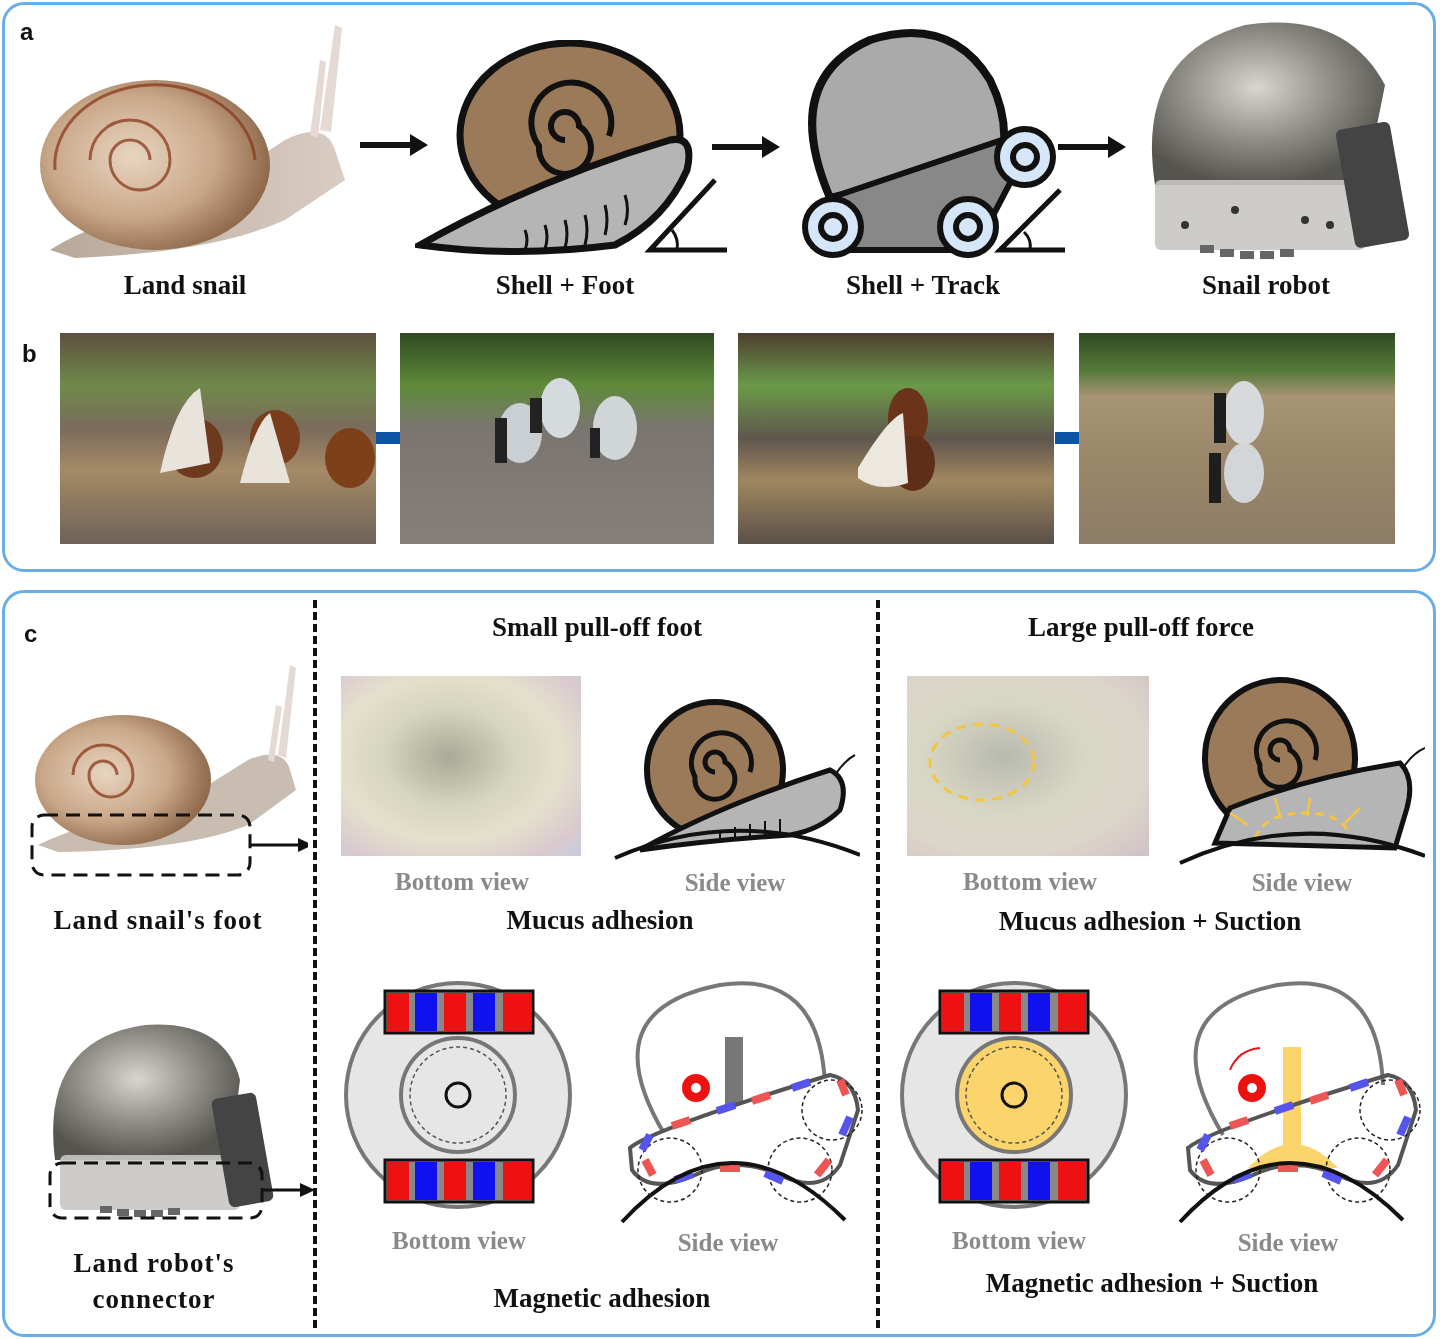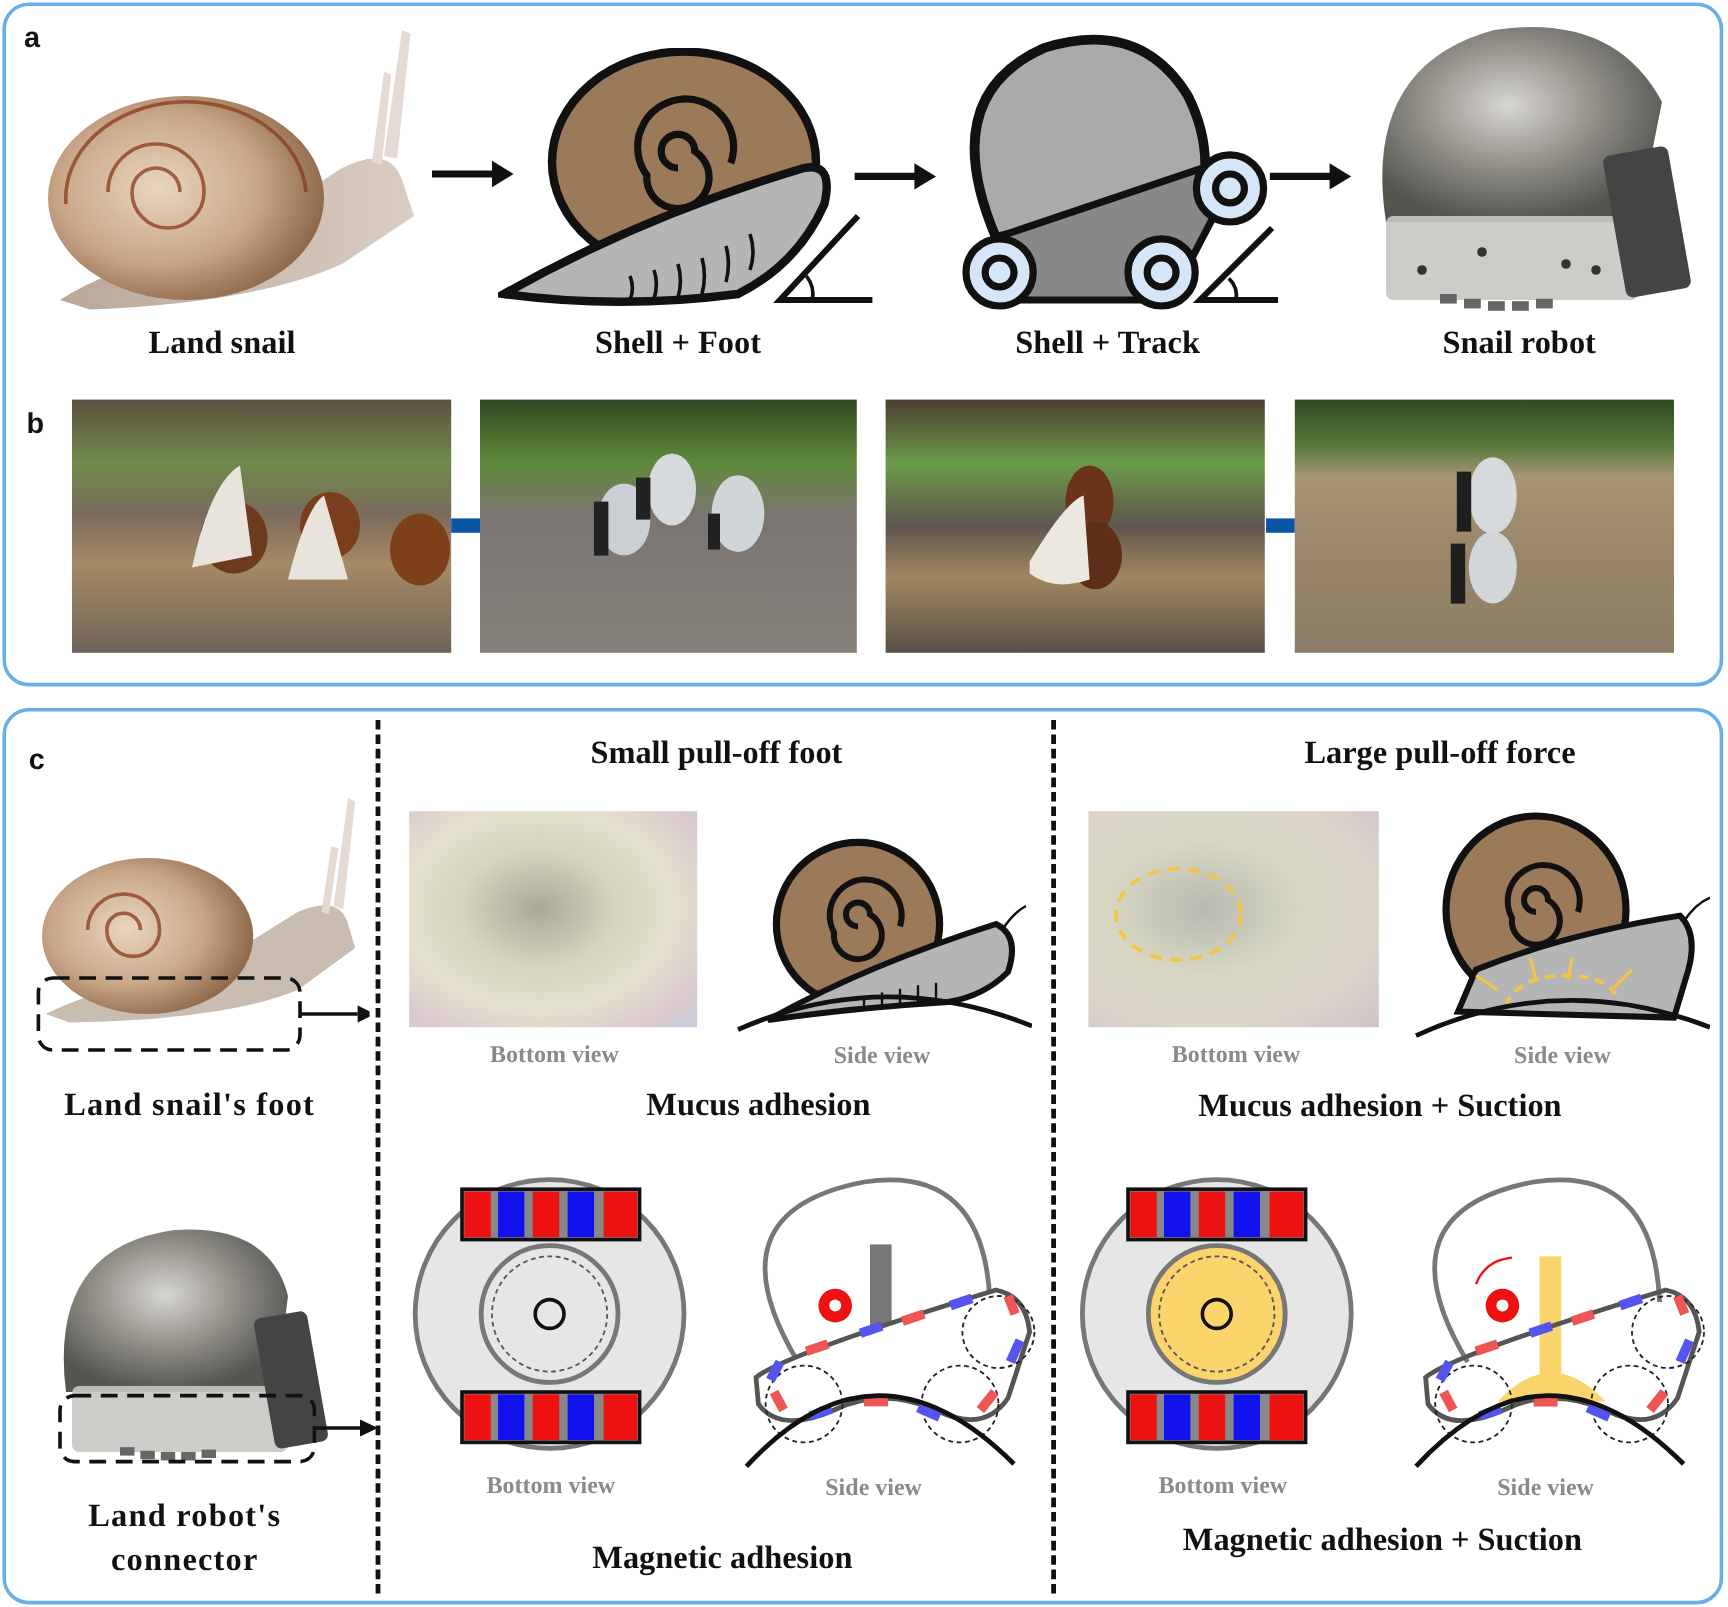--- a/index.html
+++ b/index.html
@@ -2,21 +2,21 @@
 <html><head>
 <meta charset="utf-8">
 <style>
   html,body{margin:0;padding:0;background:#fff;}
   body{width:1440px;height:1339px;position:relative;overflow:hidden;font-family:"Liberation Serif",serif;}
   .panel{position:absolute;border:3px solid #6aaee8;border-radius:22px;box-sizing:border-box;background:#fff;}
   #panel-ab{left:2px;top:2px;width:1434px;height:570px;}
   #panel-c{left:2px;top:590px;width:1434px;height:747px;}
   .letter{position:absolute;font-family:"Liberation Sans",sans-serif;font-weight:bold;font-size:24px;color:#111;}
   .cap{position:absolute;font-weight:bold;font-size:27px;color:#111;text-align:center;white-space:nowrap;transform:translateX(-50%);}
-  .sub{position:absolute;font-weight:bold;font-size:20px;color:#8a8a8a;text-align:center;white-space:nowrap;transform:translateX(-50%);}
+  .sub{position:absolute;font-weight:bold;font-size:25px;color:#8a8a8a;text-align:center;white-space:nowrap;transform:translateX(-50%);}
   .abs{position:absolute;}
   .photo{position:absolute;overflow:hidden;}
   .vdash{position:absolute;width:0;border-left:4px dashed #111;}
   .connector{position:absolute;background:#0b56a4;width:24px;height:12px;}
 </style>
 </head>
 <body>
 
 <div id="panel-ab" class="panel"></div>
 <div class="letter" style="left:20px;top:18px;">a</div>
@@ -187,40 +187,40 @@
       <rect x="123" y="188" width="12" height="7"></rect>
     </g>
   <rect x="5" y="143" width="212" height="55" rx="12" fill="none" stroke="#111" stroke-width="3" stroke-dasharray="14,8"></rect>
   <path d="M217,170 L255,170" stroke="#111" stroke-width="3"></path>
   <path d="M255,163 L270,170 L255,177 Z" fill="#111"></path>
 </svg>
 <div class="cap" style="left:154px;top:1248px;letter-spacing:1px;">Land robot's</div>
 <div class="cap" style="left:154px;top:1284px;letter-spacing:1px;">connector</div>
 
 <div class="cap" style="left:597px;top:612px;">Small pull-off foot</div>
-<div class="cap" style="left:1200px;top:612px;">Large pull-off force</div>
+<div class="cap" style="left:1141px;top:612px;">Large pull-off force</div>
 
 <div class="photo" style="left:341px;top:676px;width:240px;height:180px;background:radial-gradient(ellipse at 45% 45%,#a9a996 0%,#d6d5bd 35%,#e4e0cc 60%,#d9c9cf 85%,#c7cde0 100%);"></div>
 <svg class="abs" style="left:610px;top:680px;" width="250" height="180">
   <ellipse cx="105" cy="90" rx="68" ry="68" fill="#9b7a5a" stroke="#111" stroke-width="6"></ellipse>
   <path d="M105,92 a10,10 0 1,1 10,-10 a20,20 0 1,1 -30,15 a30,30 0 1,1 55,-5" fill="none" stroke="#111" stroke-width="5"></path>
   <path d="M30,170 Q110,125 220,90 Q240,100 230,130 Q210,150 180,155 Q100,160 30,170 Z" fill="#b5b5b5" stroke="#111" stroke-width="5"></path>
   <path d="M225,95 q10,-15 20,-20" stroke="#111" stroke-width="2" fill="none"></path>
   <g stroke="#111" stroke-width="2">
       <path d="M110,150 v10"></path>
       <path d="M125,147 v12"></path>
       <path d="M140,144 v13"></path>
       <path d="M155,141 v14"></path>
       <path d="M170,139 v13"></path>
     </g>
   <path d="M5,178 Q125,125 250,175" fill="none" stroke="#111" stroke-width="4"></path>
 </svg>
 <div class="sub" style="left:462px;top:868px;">Bottom view</div>
 <div class="sub" style="left:735px;top:869px;">Side view</div>
-<div class="cap" style="left:600px;top:905px;margin-left:32px;">Mucus adhesion</div>
+<div class="cap" style="left:600px;top:905px;">Mucus adhesion</div>
 
 <div class="photo" style="left:907px;top:676px;width:242px;height:180px;background:radial-gradient(ellipse at 40% 45%,#b8bab0 0%,#d8d7c3 40%,#dcd5ca 70%,#cfc1c6 100%);">
   <svg width="242" height="180">
       <ellipse cx="75" cy="86" rx="52" ry="38" fill="none" stroke="#f5c542" stroke-width="3" stroke-dasharray="10,7"></ellipse>
     </svg>
 </div>
 <svg class="abs" style="left:1175px;top:668px;" width="250" height="200">
   <ellipse cx="105" cy="90" rx="75" ry="78" fill="#9b7a5a" stroke="#111" stroke-width="6"></ellipse>
   <path d="M105,92 a10,10 0 1,1 10,-10 a20,20 0 1,1 -30,15 a30,30 0 1,1 55,-5" fill="none" stroke="#111" stroke-width="5"></path>
   <path d="M40,175 L55,140 Q130,110 225,95 Q240,110 232,140 L220,180 Z" fill="#b5b5b5" stroke="#111" stroke-width="5"></path>

